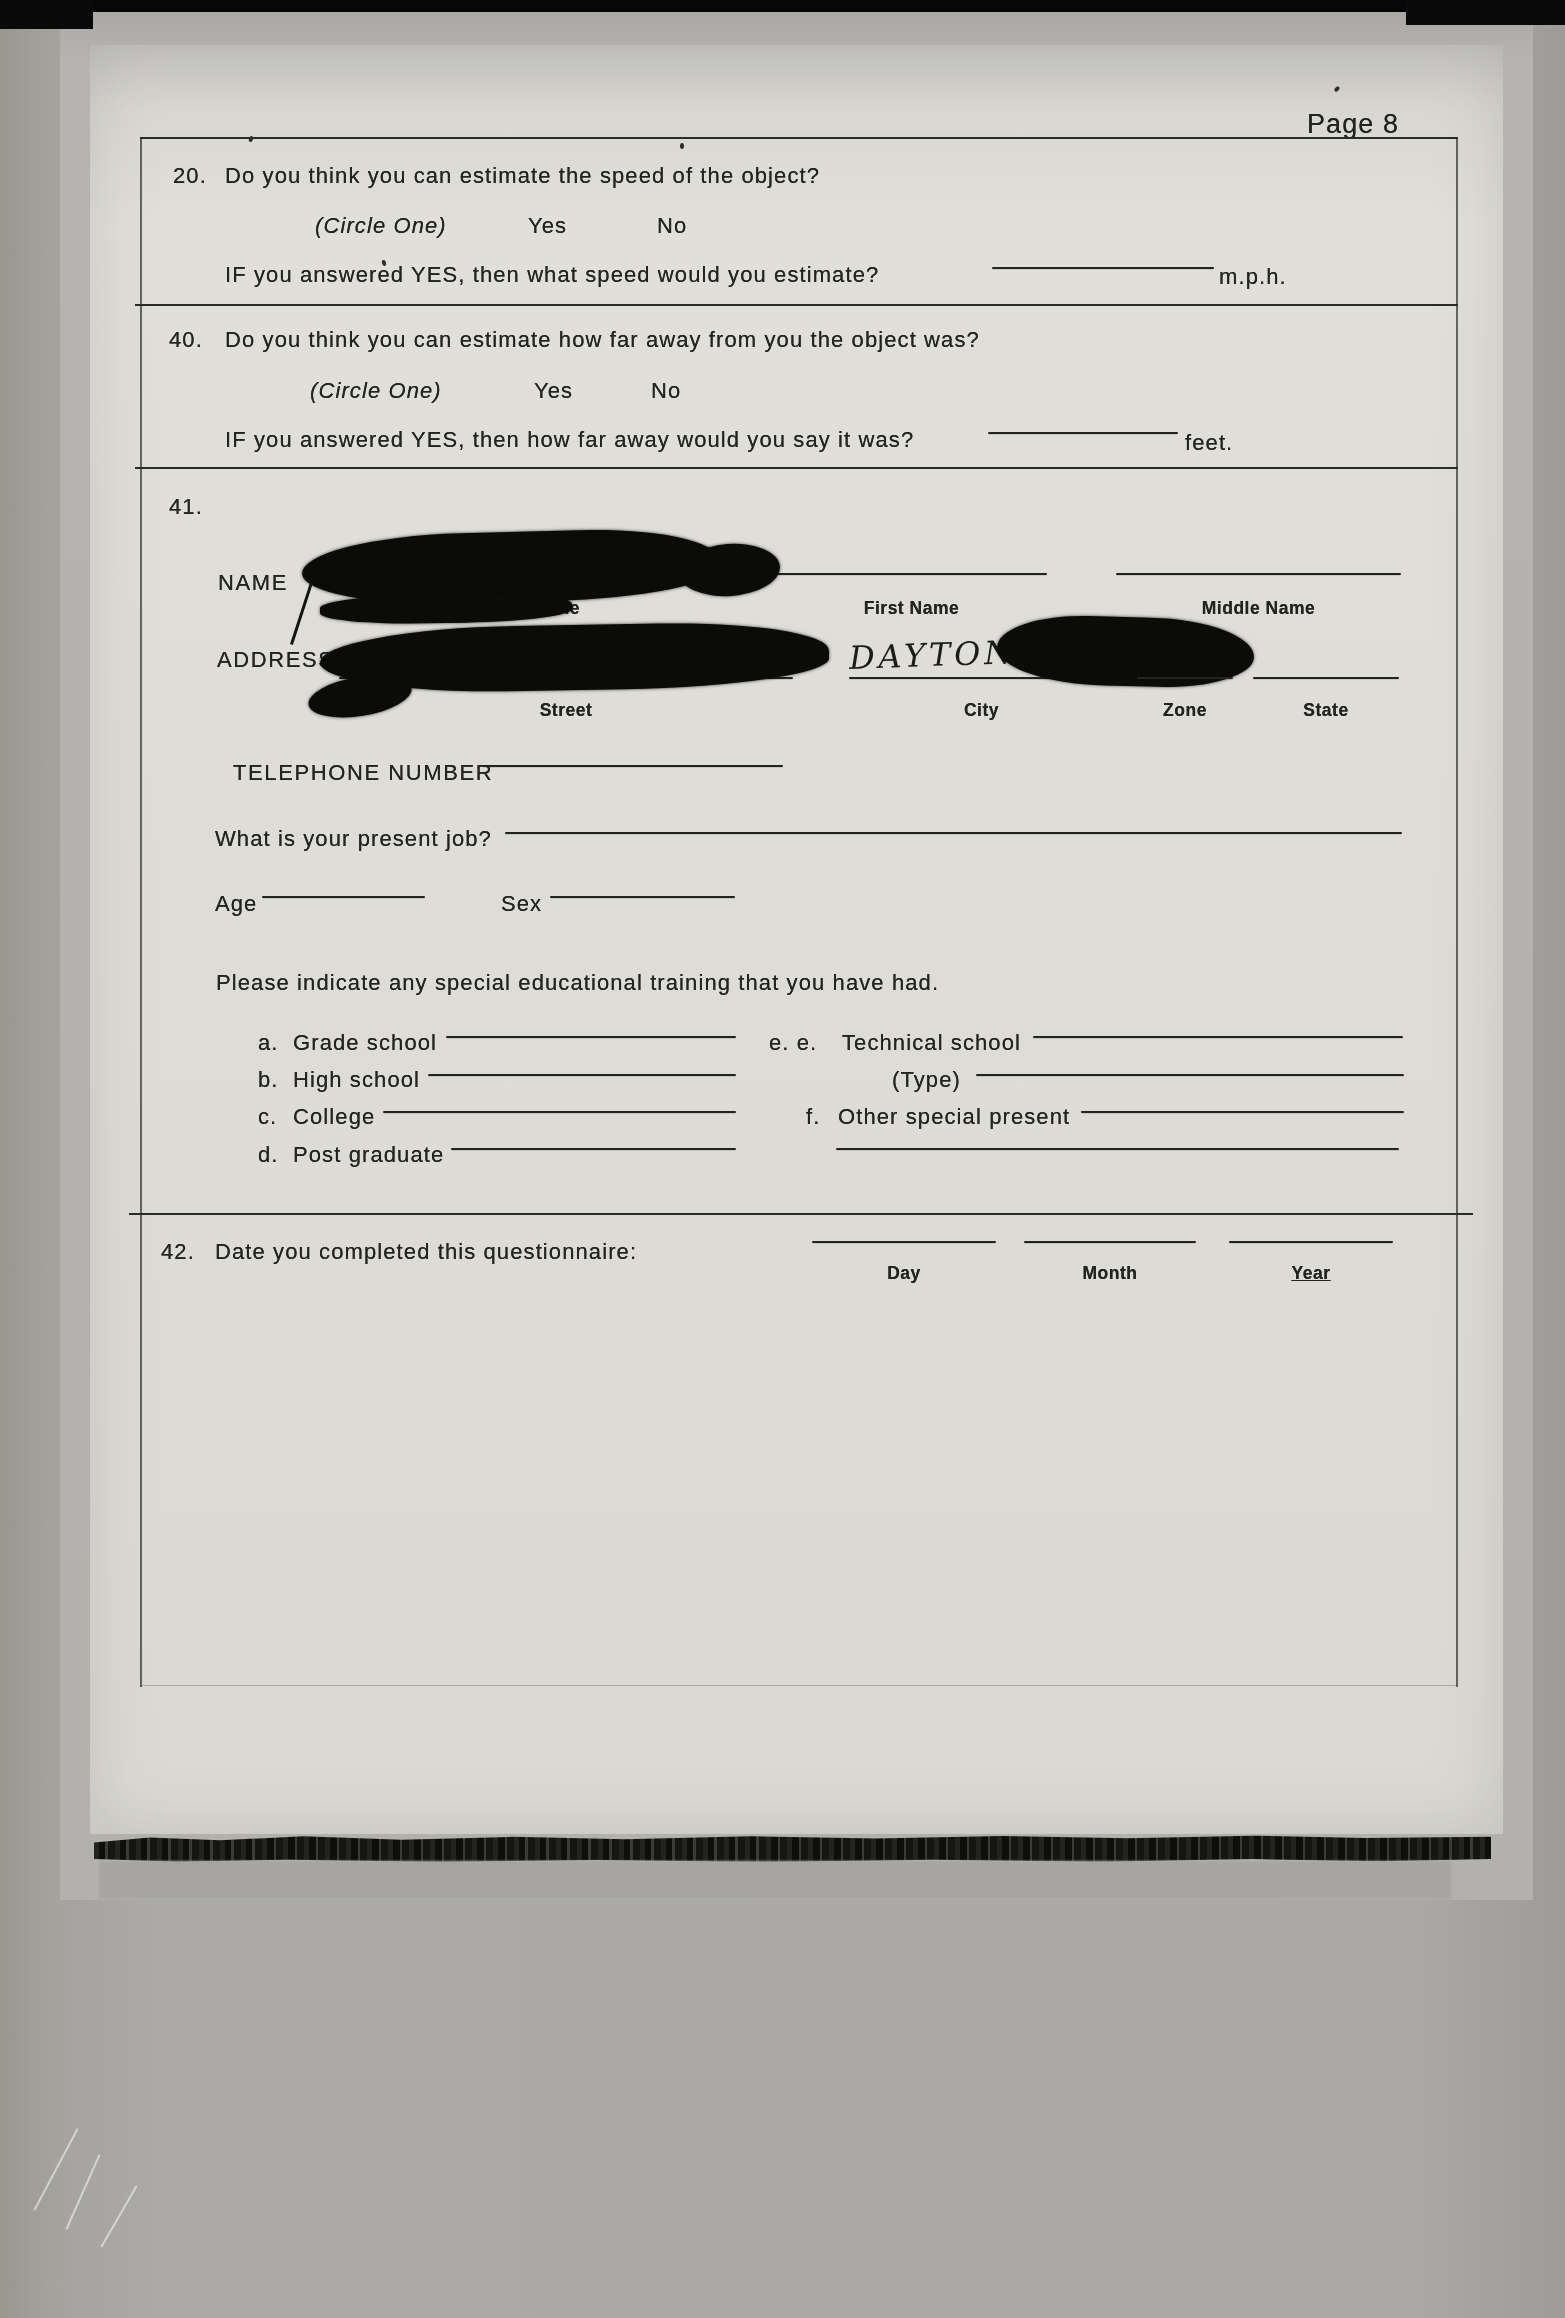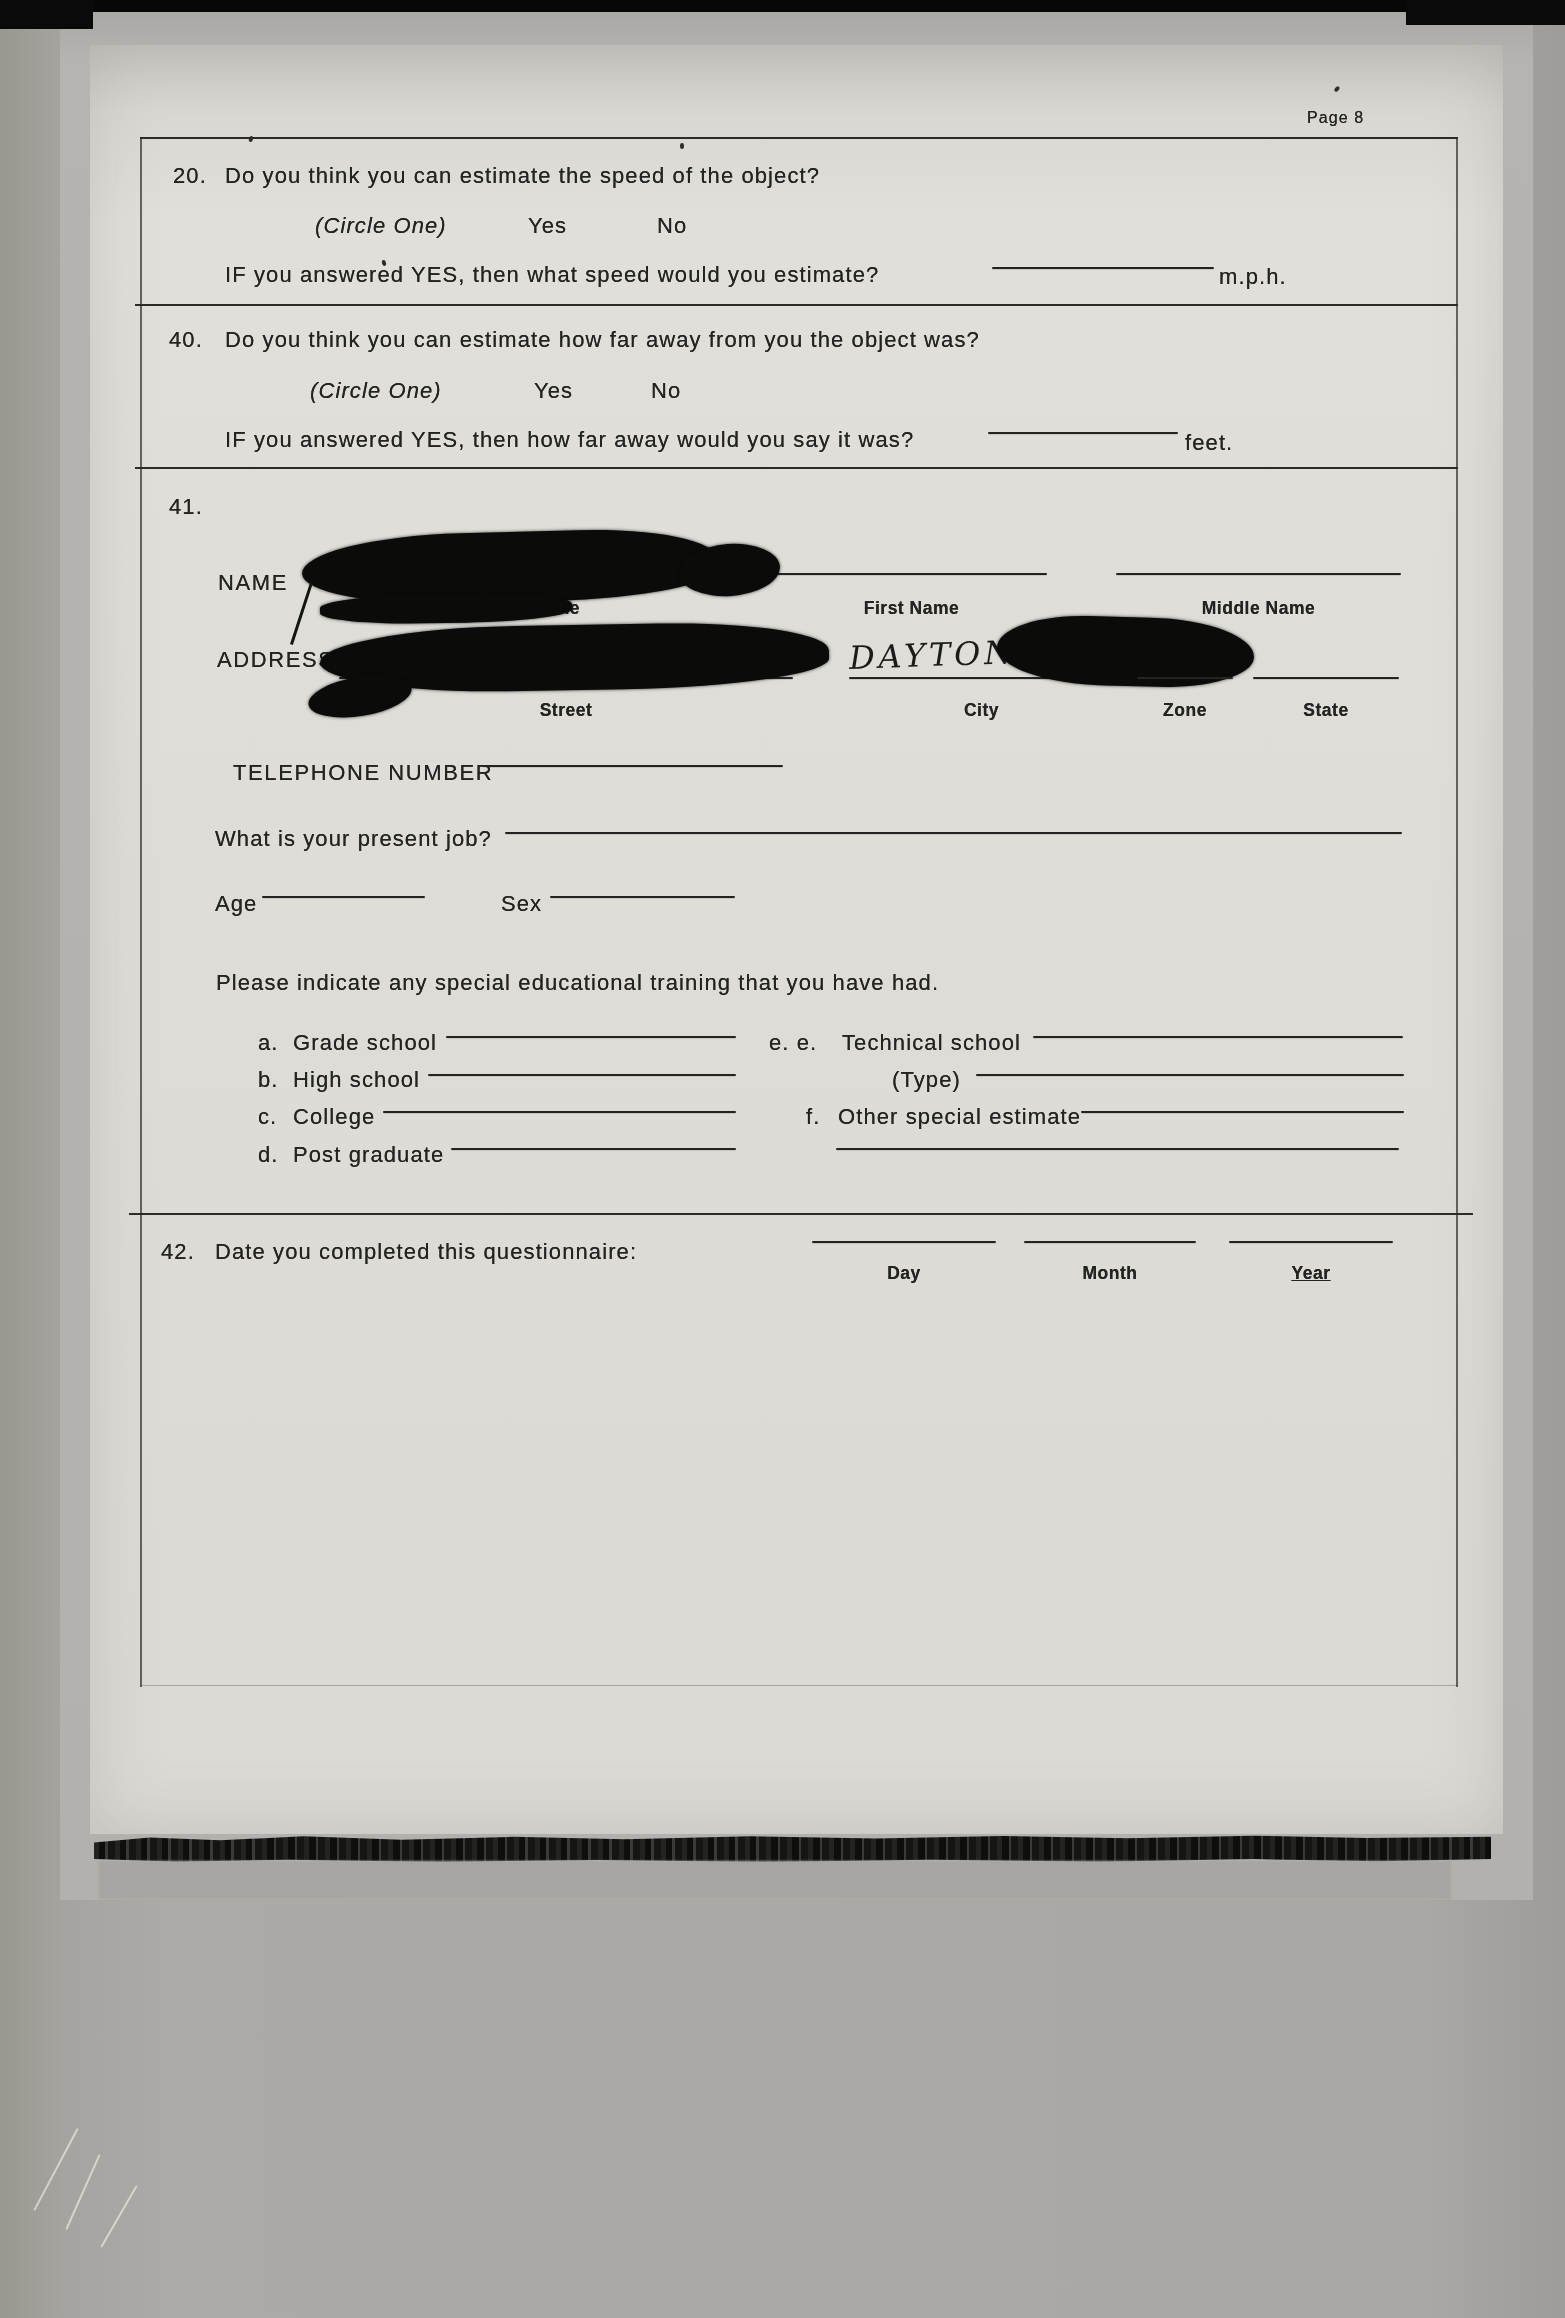--- a/index.html
+++ b/index.html
@@ -47,21 +47,21 @@
   <div class="bandshadow"></div>
   <div class="scratch" style="left:55px;top:2123px;height:93px;transform:rotate(28deg);"></div>
   <div class="scratch" style="left:82px;top:2151px;height:82px;transform:rotate(24deg);"></div>
   <div class="scratch" style="left:118px;top:2181px;height:71px;transform:rotate(30deg);"></div>
   <div class="speck" style="left:249px;top:136px;transform:rotate(20deg);"></div>
   <div class="speck" style="left:680px;top:143px;"></div>
   <div class="speck" style="left:382px;top:260px;transform:rotate(-15deg);"></div>
 
   <div class="speck" style="left:1335px;top:86px;transform:rotate(40deg);"></div>
 
-  <div class="t" style="left:1307px;top:109px;font-size:16px;">Page 8</div>
+  <div class="t" style="left:1307px;top:109px;font-size:27px;">Page 8</div>
 
   <div class="rule" style="left:140px;top:137px;width:1318px;height:2.2px;"></div>
   <div class="vrule" style="left:140px;top:137px;height:1550px;"></div>
   <div class="vrule" style="left:1456px;top:137px;height:1550px;"></div>
   <div class="rule" style="left:135px;top:304px;width:1323px;height:1.6px;"></div>
   <div class="rule" style="left:135px;top:467px;width:1323px;height:1.6px;"></div>
   <div class="rule" style="left:129px;top:1213px;width:1344px;height:2.2px;"></div>
   <div class="rule" style="left:140px;top:1685px;width:1318px;height:1.1px;background:rgba(40,40,38,.28);"></div>
 
   <div class="t" style="left:173px;top:163px;">20.</div>
@@ -131,21 +131,21 @@
   <div class="t" style="left:258px;top:1067px;">b.</div>
   <div class="t" style="left:293px;top:1067px;">High school</div>
   <div class="ln" style="left:428px;top:1074px;width:308px;"></div>
   <div class="t" style="left:892px;top:1067px;">(Type)</div>
   <div class="ln" style="left:976px;top:1074px;width:428px;"></div>
 
   <div class="t" style="left:258px;top:1104px;">c.</div>
   <div class="t" style="left:293px;top:1104px;">College</div>
   <div class="ln" style="left:383px;top:1111px;width:353px;"></div>
   <div class="t" style="left:806px;top:1104px;">f.</div>
-  <div class="t" style="left:838px;top:1104px;">Other special estimate</div>
+  <div class="t" style="left:838px;top:1104px;">Other special present</div>
   <div class="ln" style="left:1081px;top:1111px;width:323px;"></div>
 
   <div class="t" style="left:258px;top:1142px;">d.</div>
   <div class="t" style="left:293px;top:1142px;">Post graduate</div>
   <div class="ln" style="left:451px;top:1148px;width:285px;"></div>
   <div class="ln" style="left:836px;top:1148px;width:563px;"></div>
 
   <div class="t" style="left:161px;top:1239px;">42.</div>
   <div class="t" style="left:215px;top:1239px;">Date you completed this questionnaire:</div>
   <div class="ln" style="left:812px;top:1241px;width:184px;"></div>

